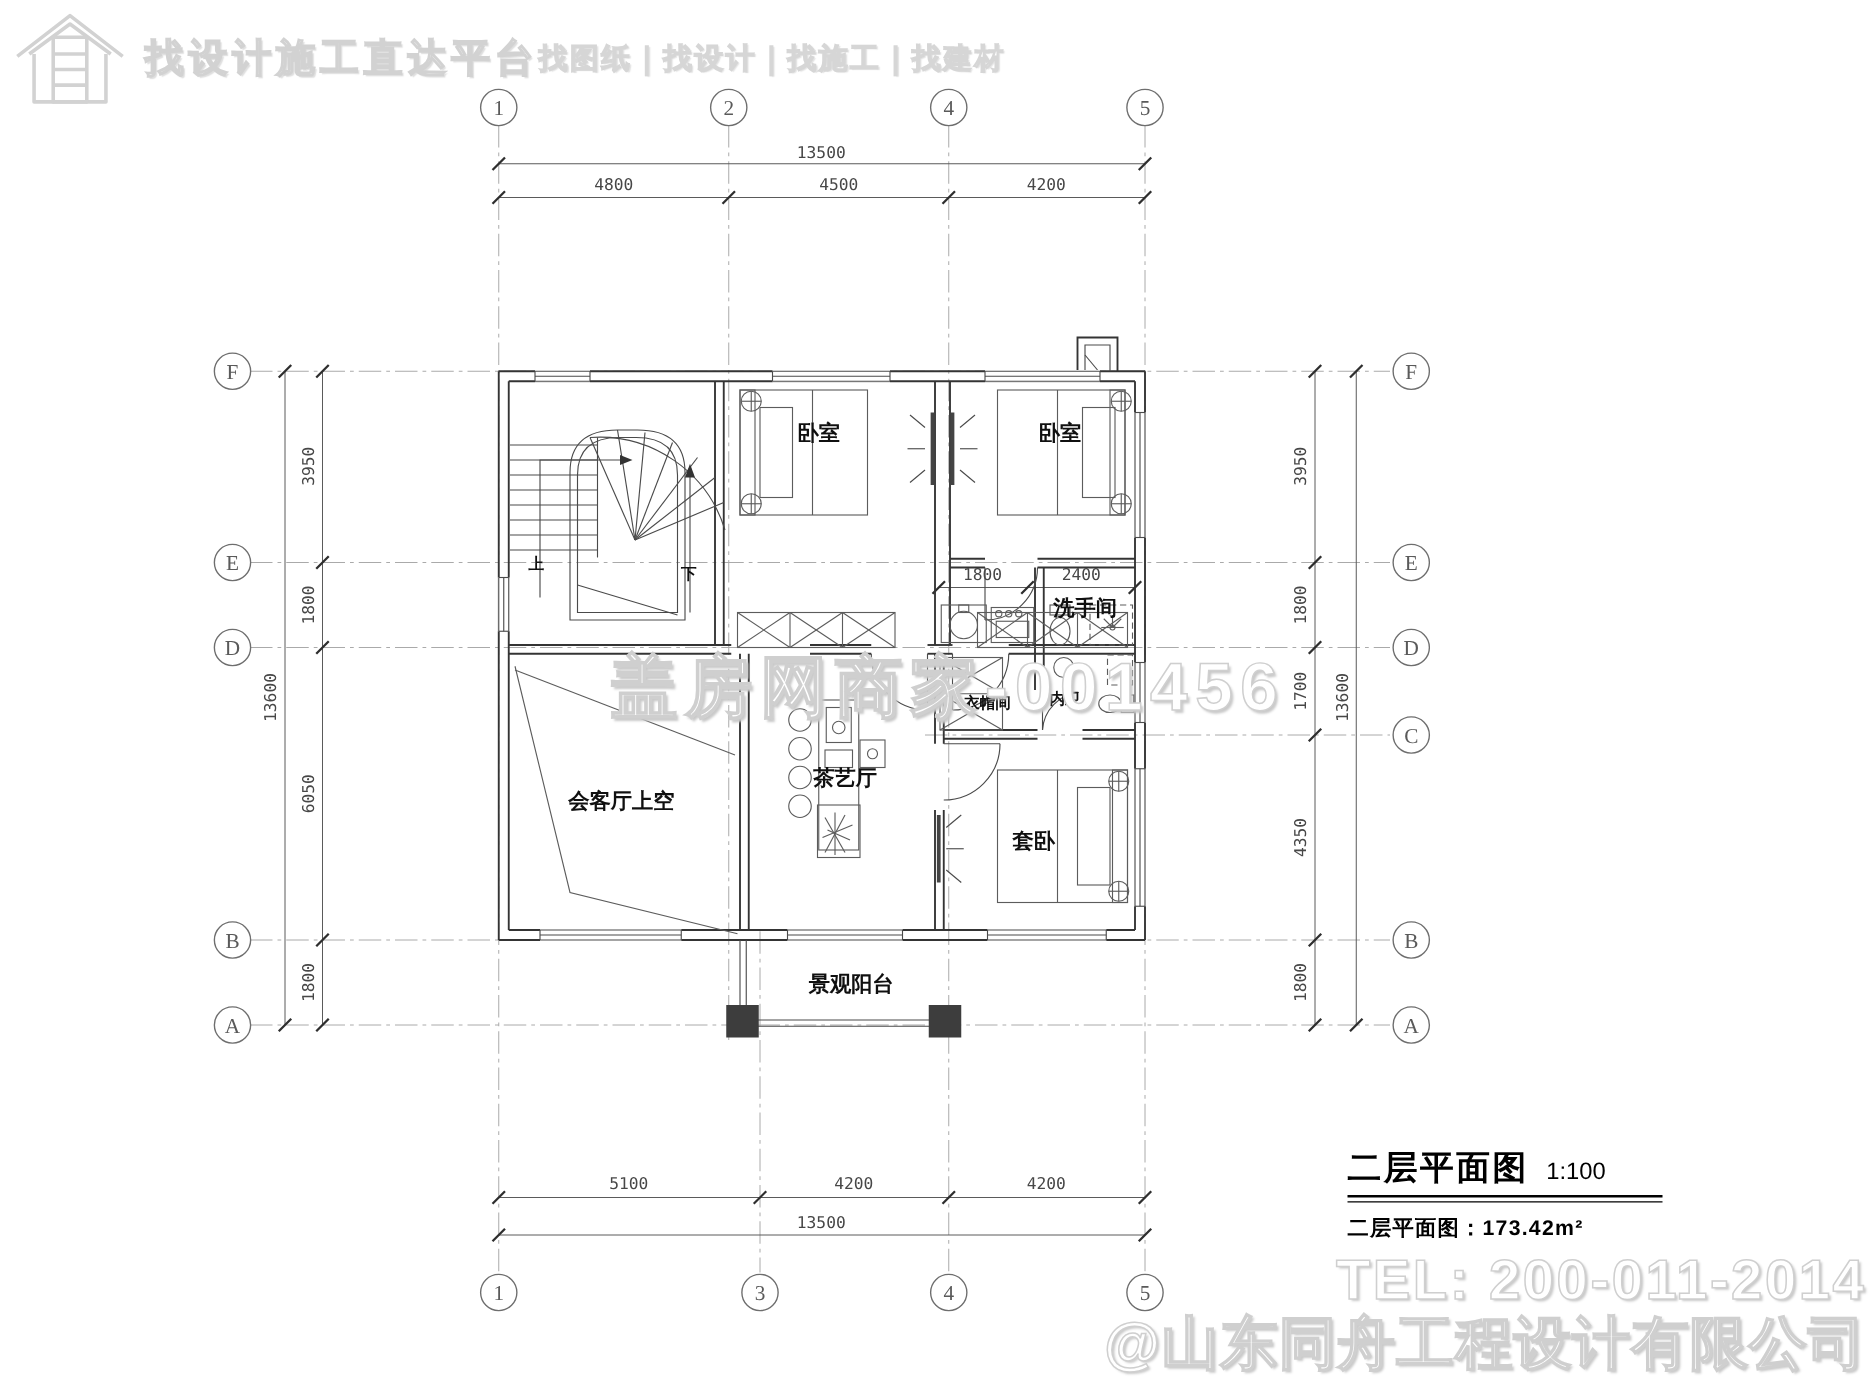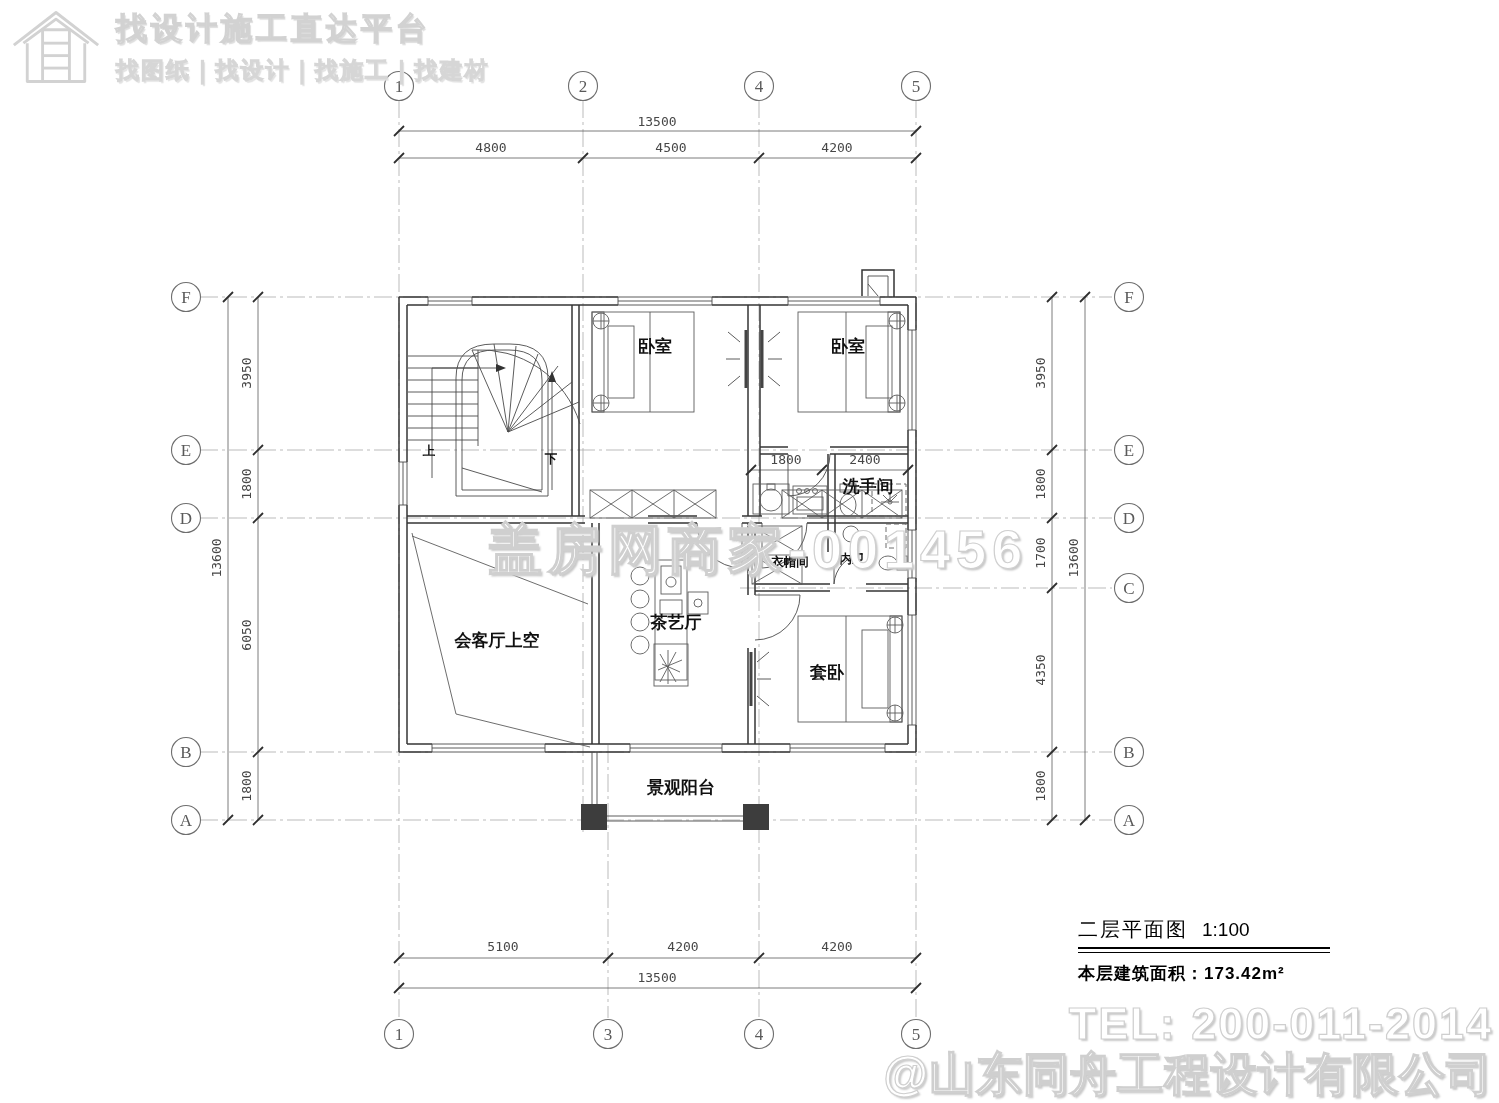--- a/index.html
+++ b/index.html
@@ -7,29 +7,29 @@
         font-family:"Liberation Sans",sans-serif;}
   
   .wm{position:absolute;color:#ffffff;-webkit-text-stroke:1.2px #cfcfcf;
       text-shadow:2px 2px 2px #c9c9c9;font-weight:bold;white-space:nowrap;
       font-family:"Liberation Sans",sans-serif;pointer-events:none;}
   #wm-center{left:488px;top:514px;font-size:54px;letter-spacing:6px;}
   #wm-tel{right:6px;top:998px;font-size:45px;letter-spacing:2px;}
   #wm-company{right:6px;top:1044px;font-size:46px;letter-spacing:1px;}
   
   #logo{position:absolute;left:10px;top:6px;display:flex;align-items:center;gap:14px;}
-  #logo .txt{display:flex;flex-direction:column;justify-content:flex-end;}
+  #logo .txt{display:flex;flex-direction:row;justify-content:flex-end;}
   #logo .t1{font-size:31px;font-weight:bold;letter-spacing:4px;color:#fff;
             -webkit-text-stroke:1.2px #d2d2d2;text-shadow:1.5px 1.5px 1px #dedede;}
   #logo .t2{font-size:23px;font-weight:bold;letter-spacing:2px;margin-top:5px;color:#fff;
             -webkit-text-stroke:1px #d6d6d6;text-shadow:1.5px 1.5px 1px #e2e2e2;}
   
   #titleblock{position:absolute;left:1078px;top:916px;color:#000;}
   #titleblock .row{display:flex;align-items:baseline;gap:14px;}
-  #titleblock .name{font-size:20px;font-weight:normal;letter-spacing:2px;}
+  #titleblock .name{font-size:27px;font-weight:bold;letter-spacing:2px;}
   #titleblock .scale{font-size:19px;font-weight:normal;}
   #titleblock .rule{width:252px;height:3px;border-top:2.5px solid #000;border-bottom:1.5px solid #000;margin-top:4px;}
   #titleblock .area{font-size:17px;font-weight:bold;margin-top:9px;letter-spacing:1px;}
   
   svg .grid line{stroke:#aaaaaa;stroke-width:0.8;stroke-dasharray:18 4 3 4;}
   svg .dimline{stroke:#5a5a5a;stroke-width:0.8;fill:none;}
   svg .tick{stroke:#2e2e2e;stroke-width:1.8;}
   svg .wl{stroke:#343434;stroke-width:1.5;fill:none;}
   svg .thin{stroke:#4a4a4a;stroke-width:0.9;fill:none;}
   svg .furn{stroke:#5c5c5c;stroke-width:0.9;fill:none;}
@@ -519,16 +519,16 @@
   <div class="wm" id="wm-center">盖房网商家-001456</div>
   <div class="wm" id="wm-tel">TEL: 200-011-2014</div>
   <div class="wm" id="wm-company">@山东同舟工程设计有限公司</div>
 
   <div id="titleblock">
     <div class="row">
       <span class="name">二层平面图</span>
       <span class="scale">1:100</span>
     </div>
     <div class="rule"></div>
-    <div class="area">本层建筑面积：173.42m²</div>
+    <div class="area">二层平面图：173.42m²</div>
   </div>
 
 </div>
 
 </body></html>

